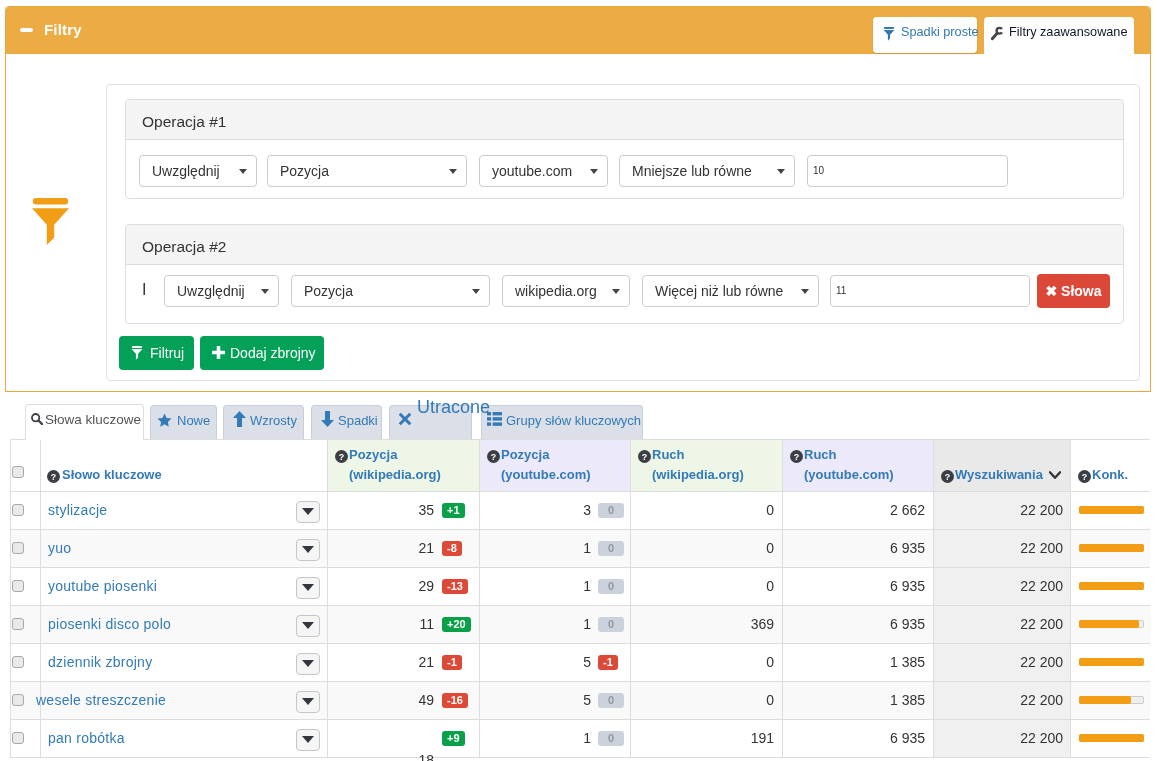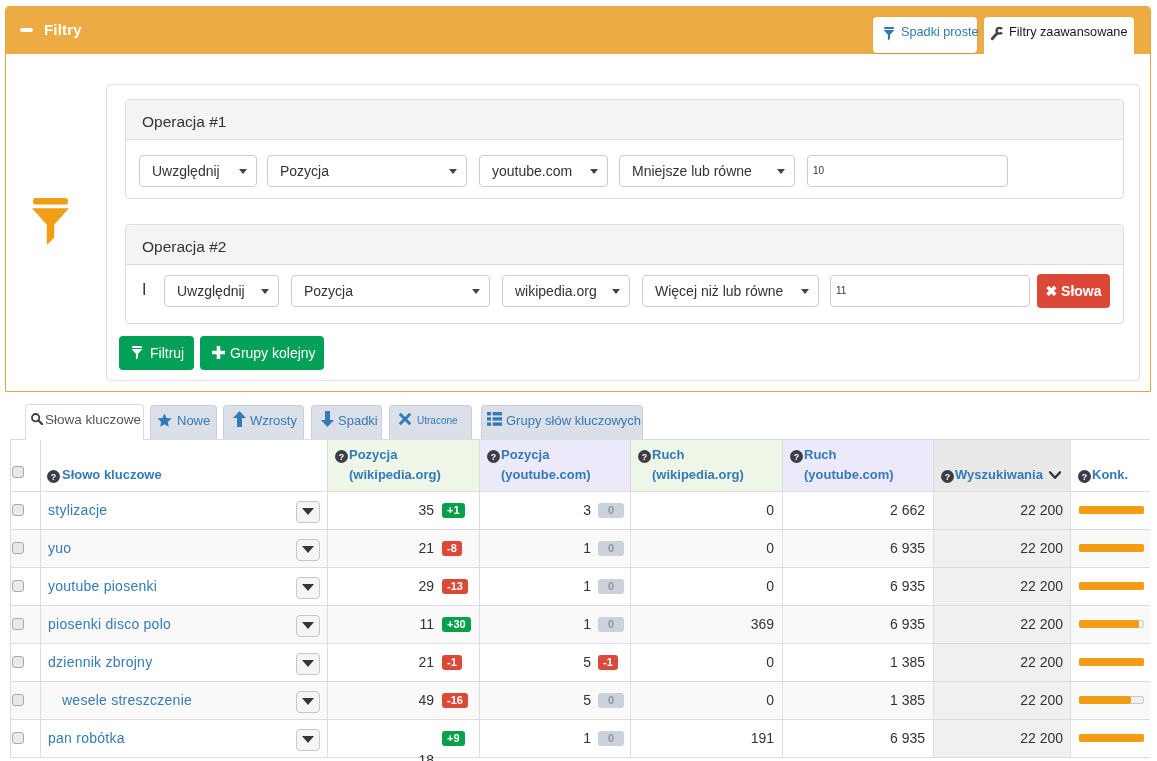--- a/index.html
+++ b/index.html
@@ -64,42 +64,42 @@
 <div class="btn" style="left:119px;top:336px;width:75px;height:34px;background:#02a157"></div>
 <svg class="abs" style="left:131px;top:346px" width="12" height="14" viewBox="0 0 40 52">
     <rect x="1" y="0" width="38" height="7" rx="3" fill="#fff"></rect>
     <path d="M0 11 L40 11 L24 29 L24 43 L16 51 L16 29 Z" fill="#fff"></path>
   </svg>
 <div class="abs" style="left:150px;top:345px;font-size:14px;color:#fff">Filtruj</div>
 <div class="btn" style="left:200px;top:336px;width:124px;height:34px;background:#02a157"></div>
 <svg class="abs" style="left:212px;top:346px" width="13" height="13" viewBox="0 0 14 14">
     <path d="M5.1 0 L8.9 0 L8.9 5.1 L14 5.1 L14 8.9 L8.9 8.9 L8.9 14 L5.1 14 L5.1 8.9 L0 8.9 L0 5.1 L5.1 5.1 Z" fill="#fff"></path>
   </svg>
-<div class="abs" style="left:230px;top:345px;font-size:14px;color:#fff">Grupy kolejny</div>
+<div class="abs" style="left:230px;top:345px;font-size:14px;color:#fff">Dodaj zbrojny</div>
 <div class="tab itab" style="left:150px;top:405px;width:67px;height:34px"></div>
 <div class="tab itab" style="left:223px;top:405px;width:81px;height:34px"></div>
 <div class="tab itab" style="left:311px;top:405px;width:71px;height:34px"></div>
 <div class="tab itab" style="left:389px;top:405px;width:83px;height:34px"></div>
 <div class="tab itab" style="left:481px;top:405px;width:162px;height:34px"></div>
 <svg class="abs" style="left:157px;top:413px" width="15" height="15" viewBox="0 0 16 16">
     <path d="M8 0.5 L10.2 5.3 L15.5 5.9 L11.6 9.5 L12.6 14.7 L8 12.1 L3.4 14.7 L4.4 9.5 L0.5 5.9 L5.8 5.3 Z" fill="#337ab7"></path>
   </svg>
 <div class="abs" style="left:177px;top:413px;font-size:13px;color:#337ab7">Nowe</div>
 <svg class="abs" style="left:233px;top:411px" width="13" height="16" viewBox="0 0 13 16">
     <path d="M6.5 0 L13 7 L9 7 L9 16 L4 16 L4 7 L0 7 Z" fill="#337ab7"></path>
   </svg>
 <div class="abs" style="left:250px;top:413px;font-size:13px;color:#337ab7">Wzrosty</div>
 <svg class="abs" style="left:321px;top:411px" width="13" height="16" viewBox="0 0 13 16">
     <path d="M6.5 16 L0 9 L4 9 L4 0 L9 0 L9 9 L13 9 Z" fill="#337ab7"></path>
   </svg>
 <div class="abs" style="left:338px;top:413px;font-size:13px;color:#337ab7">Spadki</div>
 <svg class="abs" style="left:398px;top:412px" width="14" height="14" viewBox="0 0 16 16">
     <path d="M3.2 0.8 L8 5.6 L12.8 0.8 L15.2 3.2 L10.4 8 L15.2 12.8 L12.8 15.2 L8 10.4 L3.2 15.2 L0.8 12.8 L5.6 8 L0.8 3.2 Z" fill="#337ab7"></path>
   </svg>
-<div class="abs" style="left:417px;top:415px;font-size:10px;color:#337ab7">Utracone</div>
+<div class="abs" style="left:417px;top:397px;font-size:18px;color:#337ab7">Utracone</div>
 <svg class="abs" style="left:487px;top:412px" width="15" height="14" viewBox="0 0 15 14">
     <g fill="#337ab7">
       <rect x="0" y="0" width="4" height="3.4"></rect>
       <rect x="0" y="5.2" width="4" height="3.4"></rect>
       <rect x="0" y="10.4" width="4" height="3.4"></rect>
       <rect x="5.6" y="0" width="9.4" height="3.4"></rect>
       <rect x="5.6" y="5.2" width="9.4" height="3.4"></rect>
       <rect x="5.6" y="10.4" width="9.4" height="3.4"></rect>
     </g>
   </svg>
@@ -243,21 +243,21 @@
 <div class="abs" style="left:479px;top:606px;width:1px;height:37px;background:#ddd"></div>
 <div class="abs" style="left:630px;top:606px;width:1px;height:37px;background:#ddd"></div>
 <div class="abs" style="left:782px;top:606px;width:1px;height:37px;background:#ddd"></div>
 <div class="abs" style="left:933px;top:606px;width:1px;height:37px;background:#ddd"></div>
 <div class="abs" style="left:1070px;top:606px;width:1px;height:37px;background:#ddd"></div>
 <div class="cb" style="left:12px;top:618px"></div>
 <div class="kw" style="left:48px;top:616px">piosenki disco polo</div>
 <div class="abs" style="left:296px;top:615px;width:24px;height:22px;border:1px solid #c6c6c6;border-radius:4px;background:#f5f5f5"></div>
 <div class="abs" style="left:302px;top:622px;width:0;height:0;border-left:6px solid transparent;border-right:6px solid transparent;border-top:7px solid #33373d"></div>
 <div class="num" style="left:327px;top:616px;width:107px">11</div>
-<div class="badge bg" style="left:442px;top:617px">+30</div>
+<div class="badge bg" style="left:442px;top:617px">+20</div>
 <div class="num" style="left:479px;top:616px;width:112px">1</div>
 <div class="badge b0" style="left:598px;top:617px">0</div>
 <div class="num" style="left:630px;top:616px;width:144px">369</div>
 <div class="num" style="left:782px;top:616px;width:143px">6 935</div>
 <div class="num" style="left:933px;top:616px;width:130px">22 200</div>
 <div class="abs" style="left:1079px;top:620px;width:65px;height:8px;background:#efefef;border:1px solid #ccc;border-radius:2px"></div>
 <div class="abs" style="left:1079px;top:620px;width:60px;height:8px;background:#f29d14;border-radius:2px"></div>
 <div class="abs" style="left:11px;top:644px;width:1139px;height:37px;background:#fff"></div>
 <div class="abs" style="left:934px;top:644px;width:136px;height:37px;background:#f0f0f0"></div>
 <div class="abs" style="left:10px;top:681px;width:1140px;height:1px;background:#ddd"></div>
@@ -285,21 +285,21 @@
 <div class="abs" style="left:934px;top:682px;width:136px;height:37px;background:#f0f0f0"></div>
 <div class="abs" style="left:10px;top:719px;width:1140px;height:1px;background:#ddd"></div>
 <div class="abs" style="left:40px;top:682px;width:1px;height:37px;background:#ddd"></div>
 <div class="abs" style="left:327px;top:682px;width:1px;height:37px;background:#ddd"></div>
 <div class="abs" style="left:479px;top:682px;width:1px;height:37px;background:#ddd"></div>
 <div class="abs" style="left:630px;top:682px;width:1px;height:37px;background:#ddd"></div>
 <div class="abs" style="left:782px;top:682px;width:1px;height:37px;background:#ddd"></div>
 <div class="abs" style="left:933px;top:682px;width:1px;height:37px;background:#ddd"></div>
 <div class="abs" style="left:1070px;top:682px;width:1px;height:37px;background:#ddd"></div>
 <div class="cb" style="left:12px;top:694px"></div>
-<div class="kw" style="left:62px;top:692px">wesele streszczenie</div>
+<div class="kw" style="left:36px;top:692px">wesele streszczenie</div>
 <div class="abs" style="left:296px;top:691px;width:24px;height:22px;border:1px solid #c6c6c6;border-radius:4px;background:#f5f5f5"></div>
 <div class="abs" style="left:302px;top:698px;width:0;height:0;border-left:6px solid transparent;border-right:6px solid transparent;border-top:7px solid #33373d"></div>
 <div class="num" style="left:327px;top:692px;width:107px">49</div>
 <div class="badge br" style="left:442px;top:693px">-16</div>
 <div class="num" style="left:479px;top:692px;width:112px">5</div>
 <div class="badge b0" style="left:598px;top:693px">0</div>
 <div class="num" style="left:630px;top:692px;width:144px">0</div>
 <div class="num" style="left:782px;top:692px;width:143px">1 385</div>
 <div class="num" style="left:933px;top:692px;width:130px">22 200</div>
 <div class="abs" style="left:1079px;top:696px;width:65px;height:8px;background:#efefef;border:1px solid #ccc;border-radius:2px"></div>

